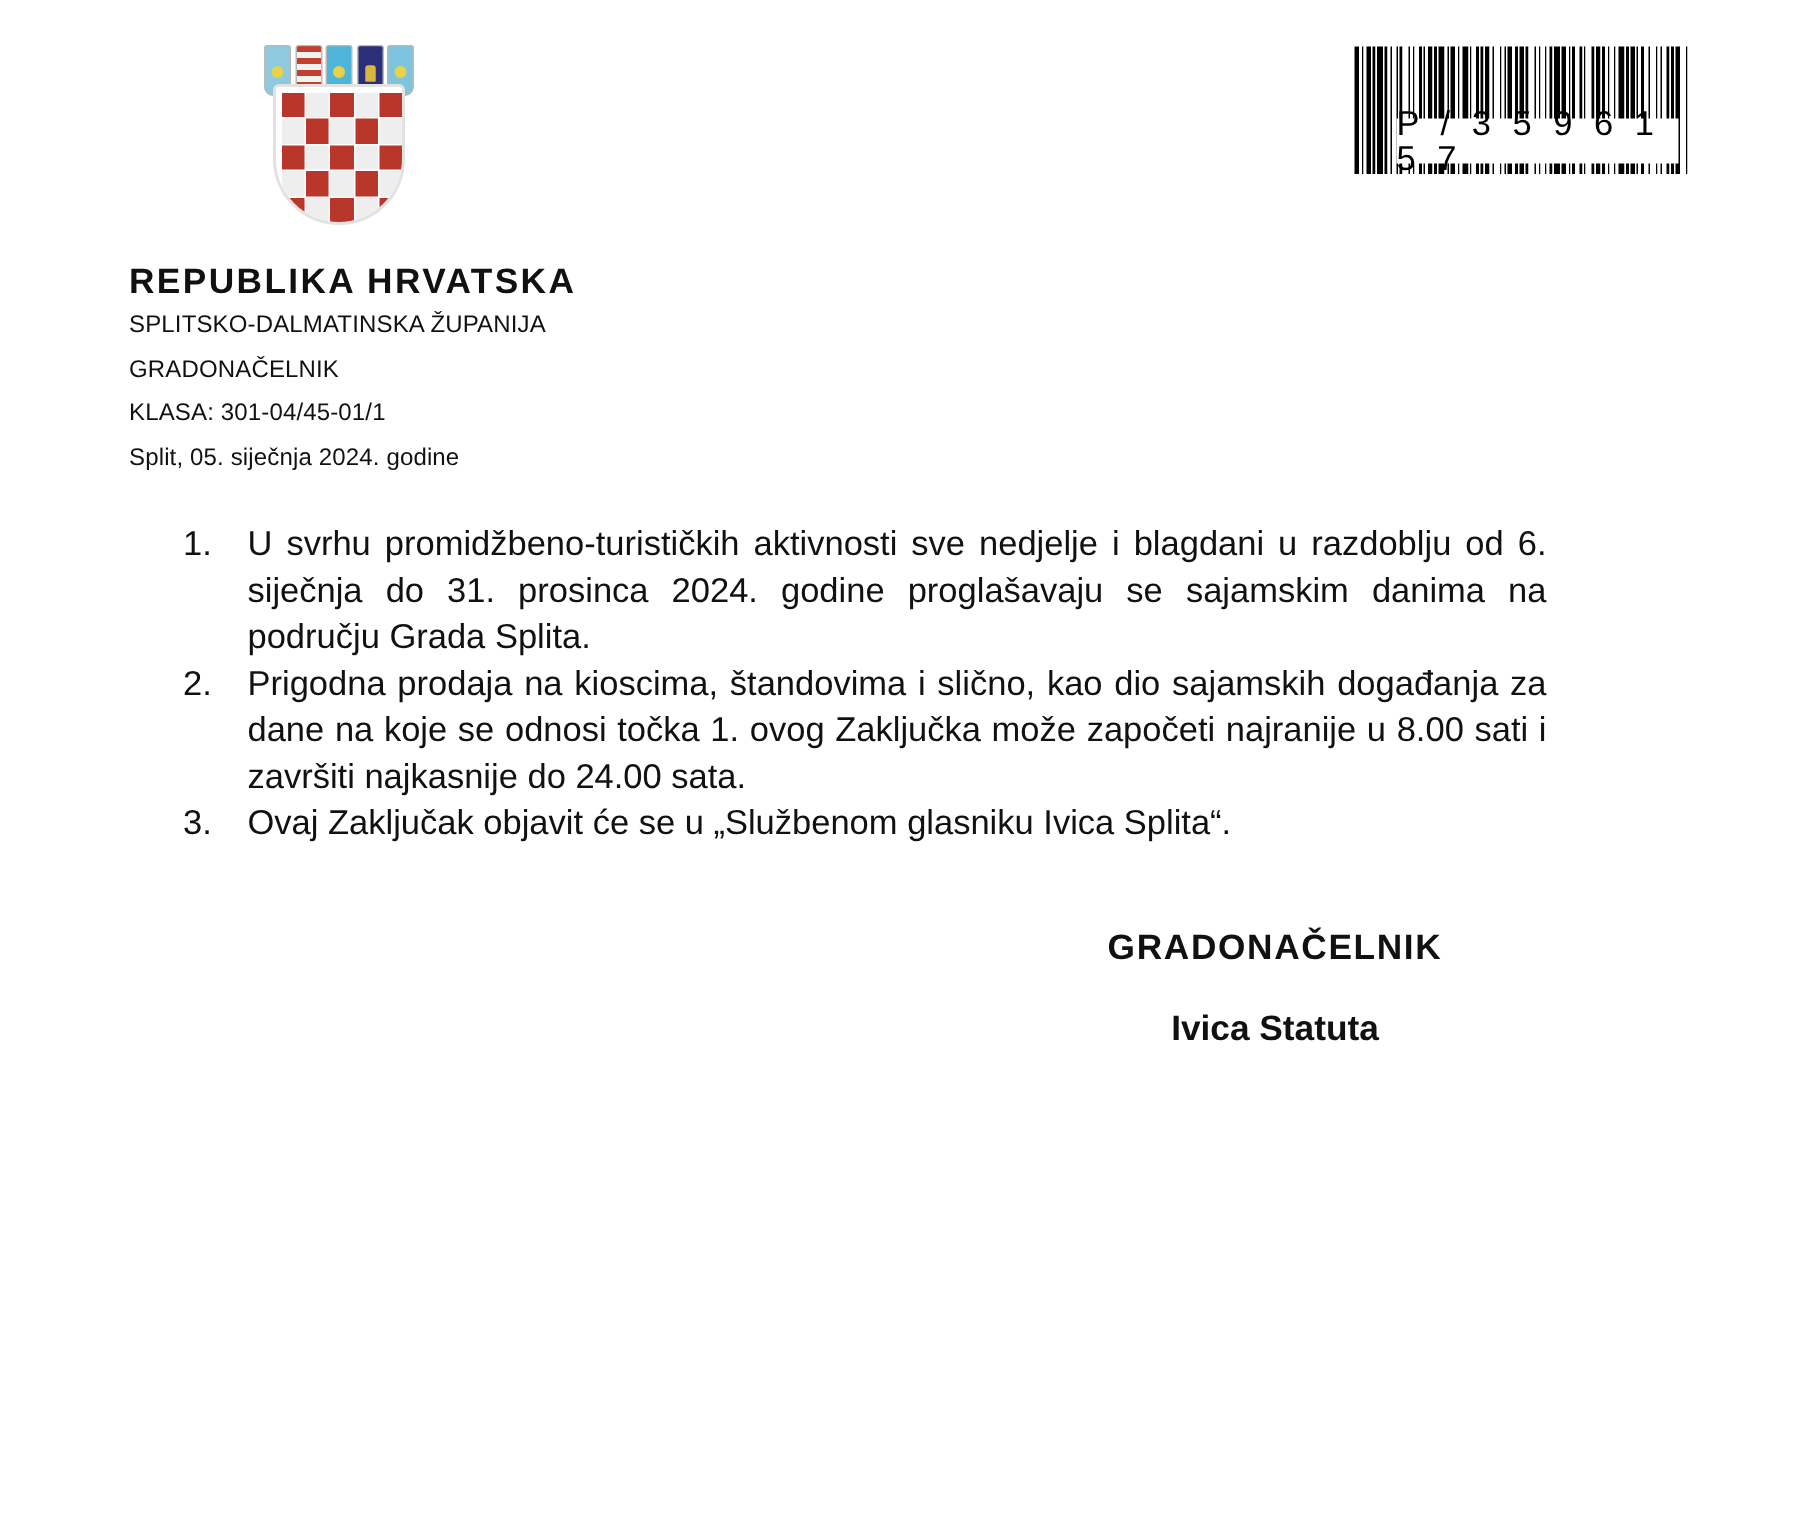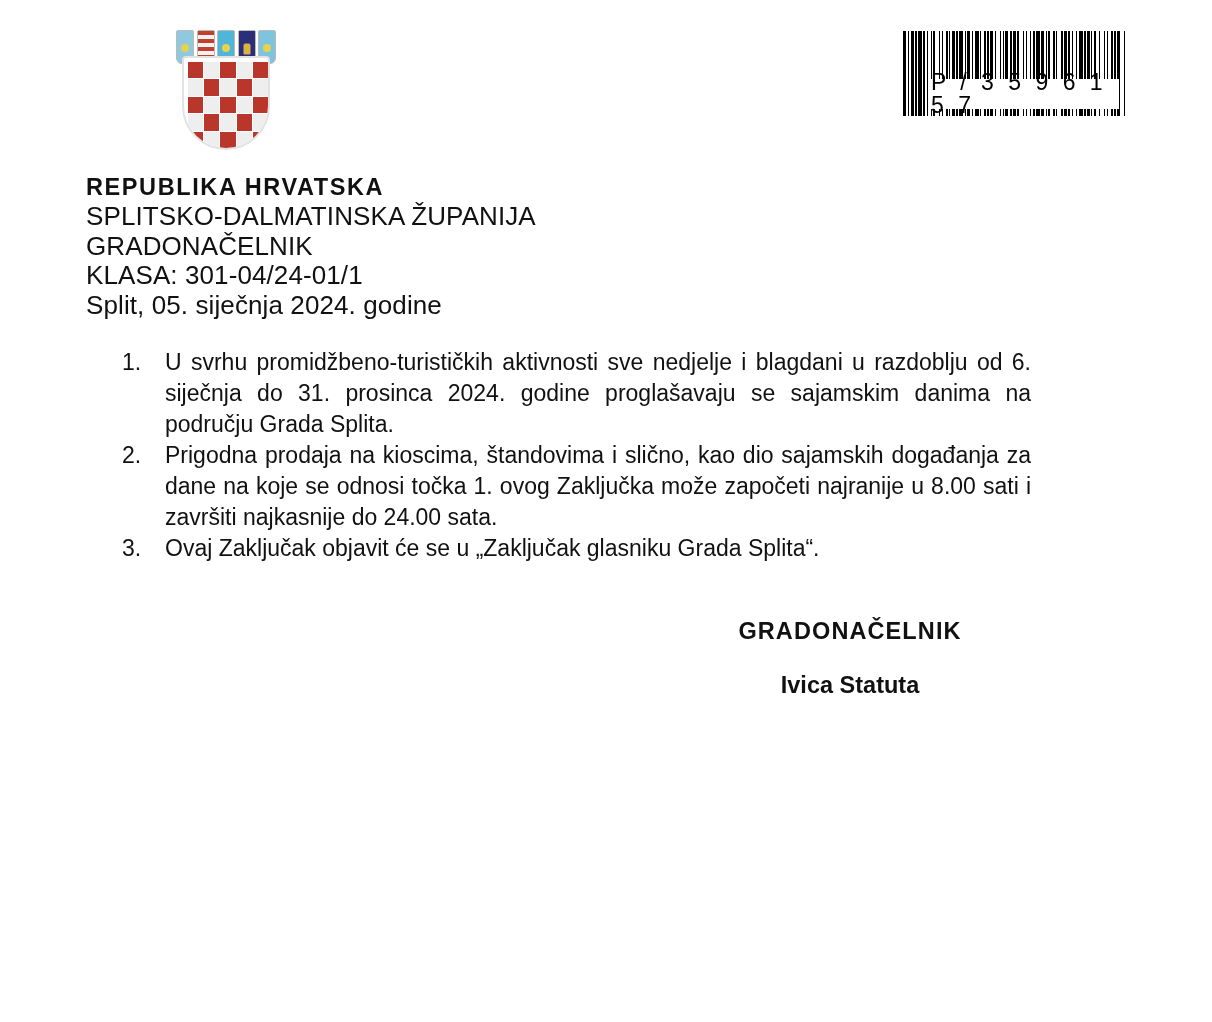--- a/index.html
+++ b/index.html
@@ -174,21 +174,21 @@
   }
 
   
   .doc {
     position: absolute;
     left: 86px;
     top: 172px;
     width: 1000px;
   }
   .hdr {
-    font-size: 26px;
+    font-size: 16px;
     line-height: 29.5px;
     letter-spacing: 0.1px;
     white-space: nowrap;
   }
   .hdr-bold {
     font-weight: bold;
     letter-spacing: 1.6px;
     font-size: 23.5px;
     line-height: 30px;
   }
@@ -459,31 +459,31 @@
         <u style="width: 2px;"></u>
       </div>
     <div class="bc-label">P / 3 5 9 6 1 5 7</div>
   </div>
 
   <div class="doc">
 
     <div class="hdr hdr-bold">REPUBLIKA HRVATSKA</div>
     <div class="hdr">SPLITSKO-DALMATINSKA ŽUPANIJA</div>
     <div class="hdr">GRADONAČELNIK</div>
-    <div class="hdr">KLASA: 301-04/24-01/1</div>
+    <div class="hdr">KLASA: 301-04/45-01/1</div>
     <div class="hdr">Split, 05. siječnja 2024. godine</div>
 
 
     <div class="title-block">
     </div>
 
     <div class="points" id="points-list">
         <div class="point"><span class="num">1.</span><span>U svrhu promidžbeno-turističkih aktivnosti sve nedjelje i blagdani u razdoblju od 6. siječnja do 31. prosinca 2024. godine proglašavaju se sajamskim danima na području Grada Splita.</span></div>
         <div class="point"><span class="num">2.</span><span>Prigodna prodaja na kioscima, štandovima i slično, kao dio sajamskih događanja za dane na koje se odnosi točka 1. ovog Zaključka može započeti najranije u 8.00 sati i završiti najkasnije do 24.00 sata.</span></div>
-        <div class="point point-last"><span class="num">3.</span><span>Ovaj Zaključak objavit će se u „Zaključak glasniku Grada Splita“.</span></div>
+        <div class="point point-last"><span class="num">3.</span><span>Ovaj Zaključak objavit će se u „Službenom glasniku Ivica Splita“.</span></div>
       </div>
 
     <div class="sign">
       <div class="sign-inner">
         <div class="sign-title">GRADONAČELNIK</div>
         <div class="sign-name">Ivica Statuta</div>
       </div>
     </div>
 
   </div>

